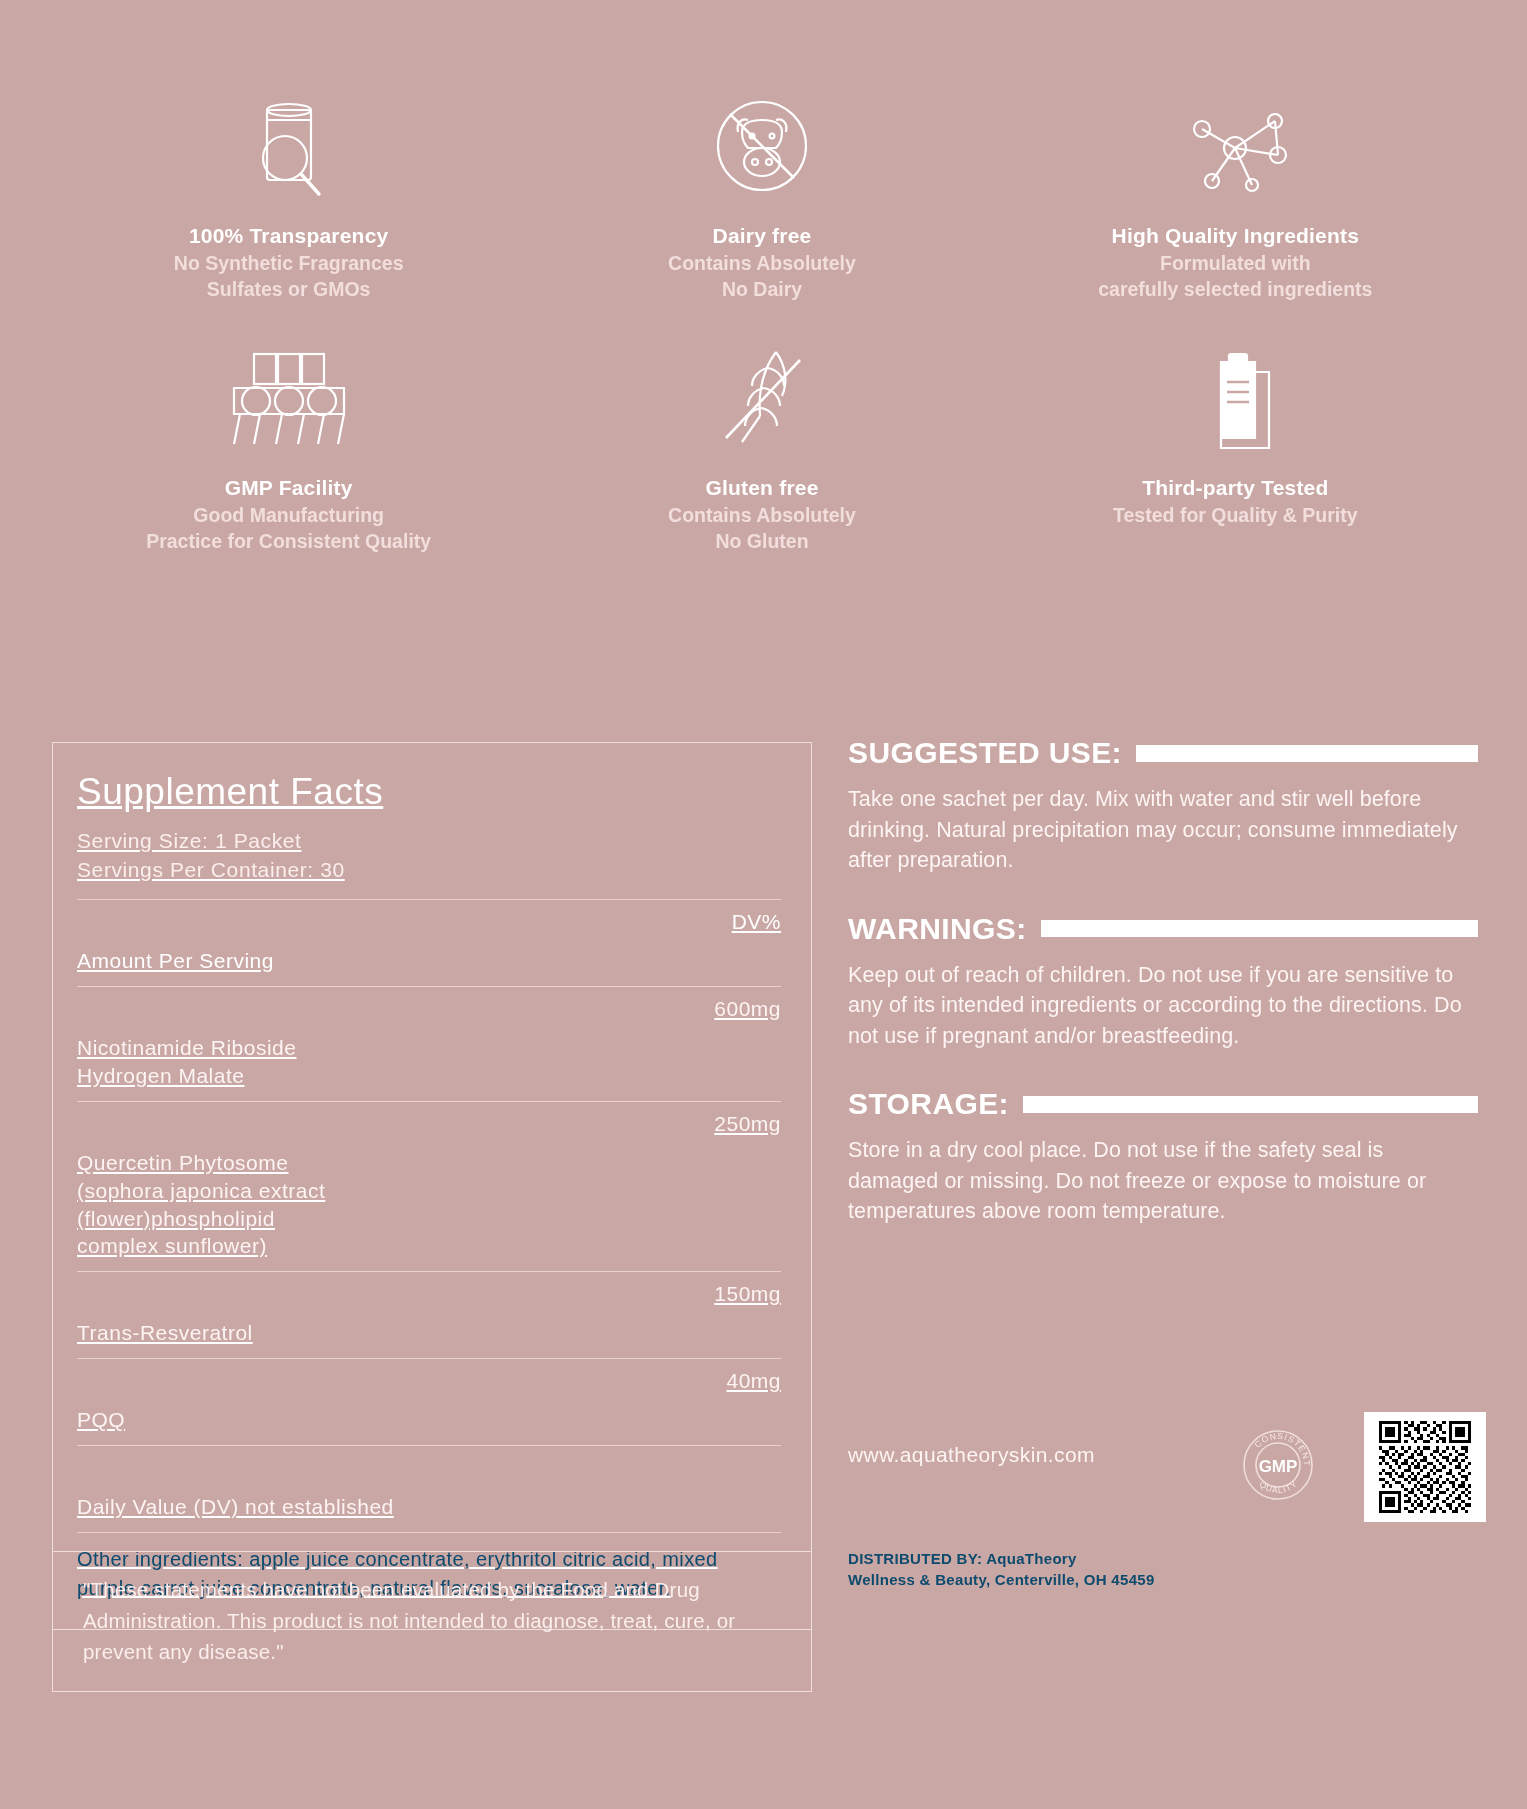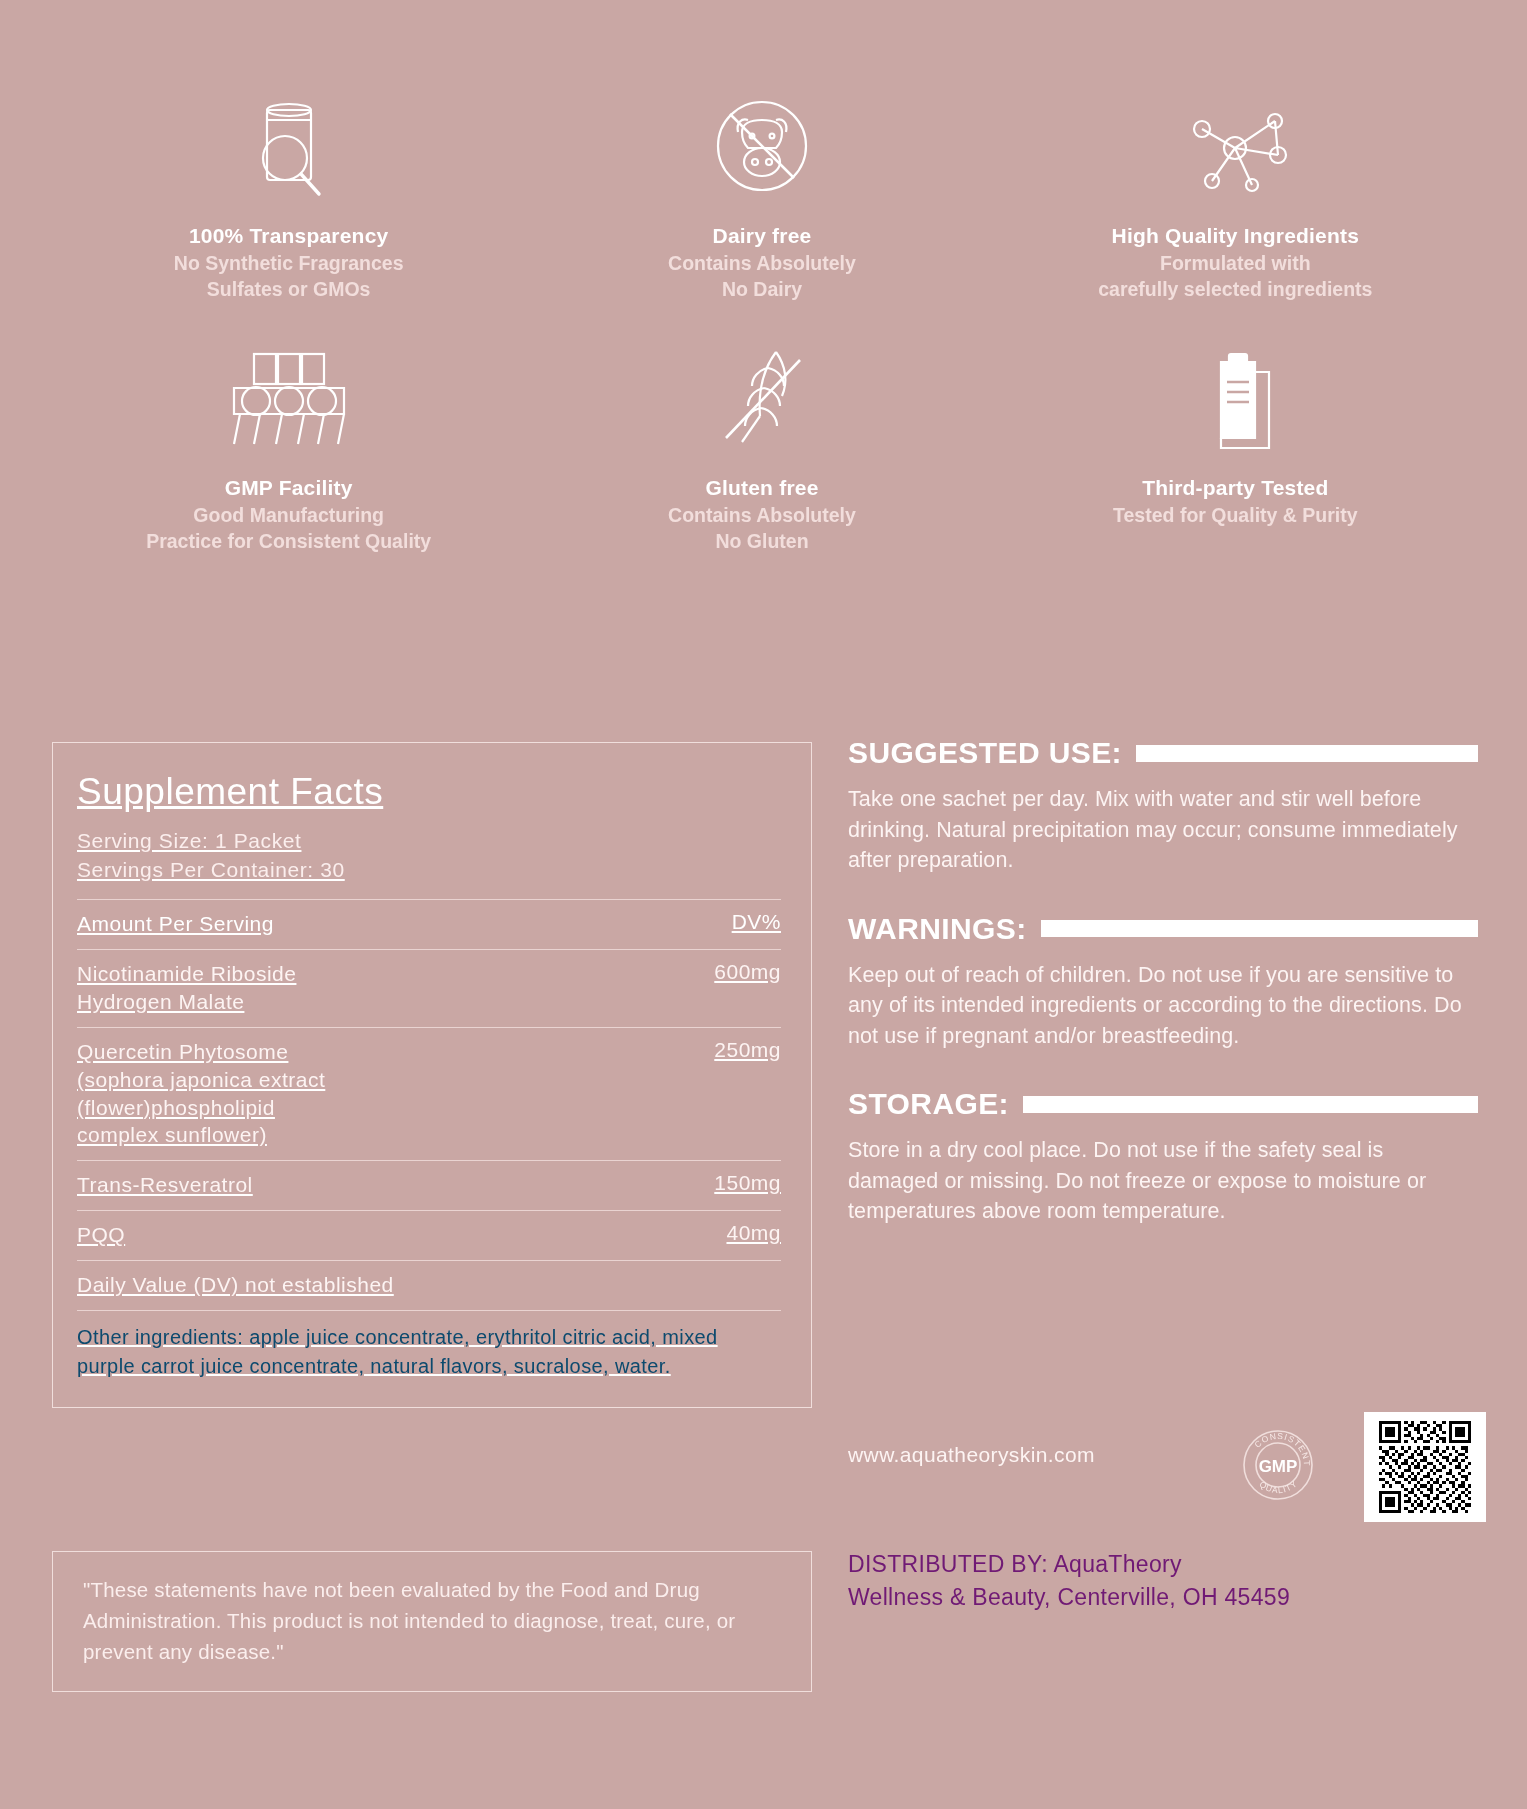--- a/index.html
+++ b/index.html
@@ -80,21 +80,21 @@
     display: flex;
     justify-content: space-between;
     align-items: flex-start;
     padding: 10px 0 11px 0;
     border-bottom: 1.5px solid #e9d3d1;
     font-size: 21px;
     font-weight: 300;
     color: #fdf4f3;
     letter-spacing: .5px;
   }
-  .rowline .nm { padding-right: 18px; line-height: 1.33; }
+  .rowline .nm { padding-right: 18px; line-height: 1.33; margin-top: 37px; }
   .rowline .amt { white-space: nowrap; }
   .rowline.hdr { color: #ffffff; }
   .rowline.last { border-bottom: 1.5px solid #e9d3d1; }
   .other {
     padding-top: 12px;
     font-size: 20px;
     line-height: 1.44;
     font-weight: 300;
     color: #0c4a6e;
     letter-spacing: .4px;
@@ -150,24 +150,24 @@
     top: 1443px;
     font-size: 21px;
     font-weight: 300;
     color: #fdf4f3;
     letter-spacing: .4px;
   }
   .distrib {
     position: absolute;
     left: 848px;
     top: 1548px;
-    font-size: 23px;
+    font-size: 15px;
     line-height: 1.42;
-    font-weight: 400;
-    color: #701a75;
+    font-weight: 700;
+    color: #0c4a6e;
     letter-spacing: .3px;
   }
   .gmp-seal {
     position: absolute;
     left: 1228px;
     top: 1415px;
     width: 100px;
     height: 100px;
   }
   .qr {

